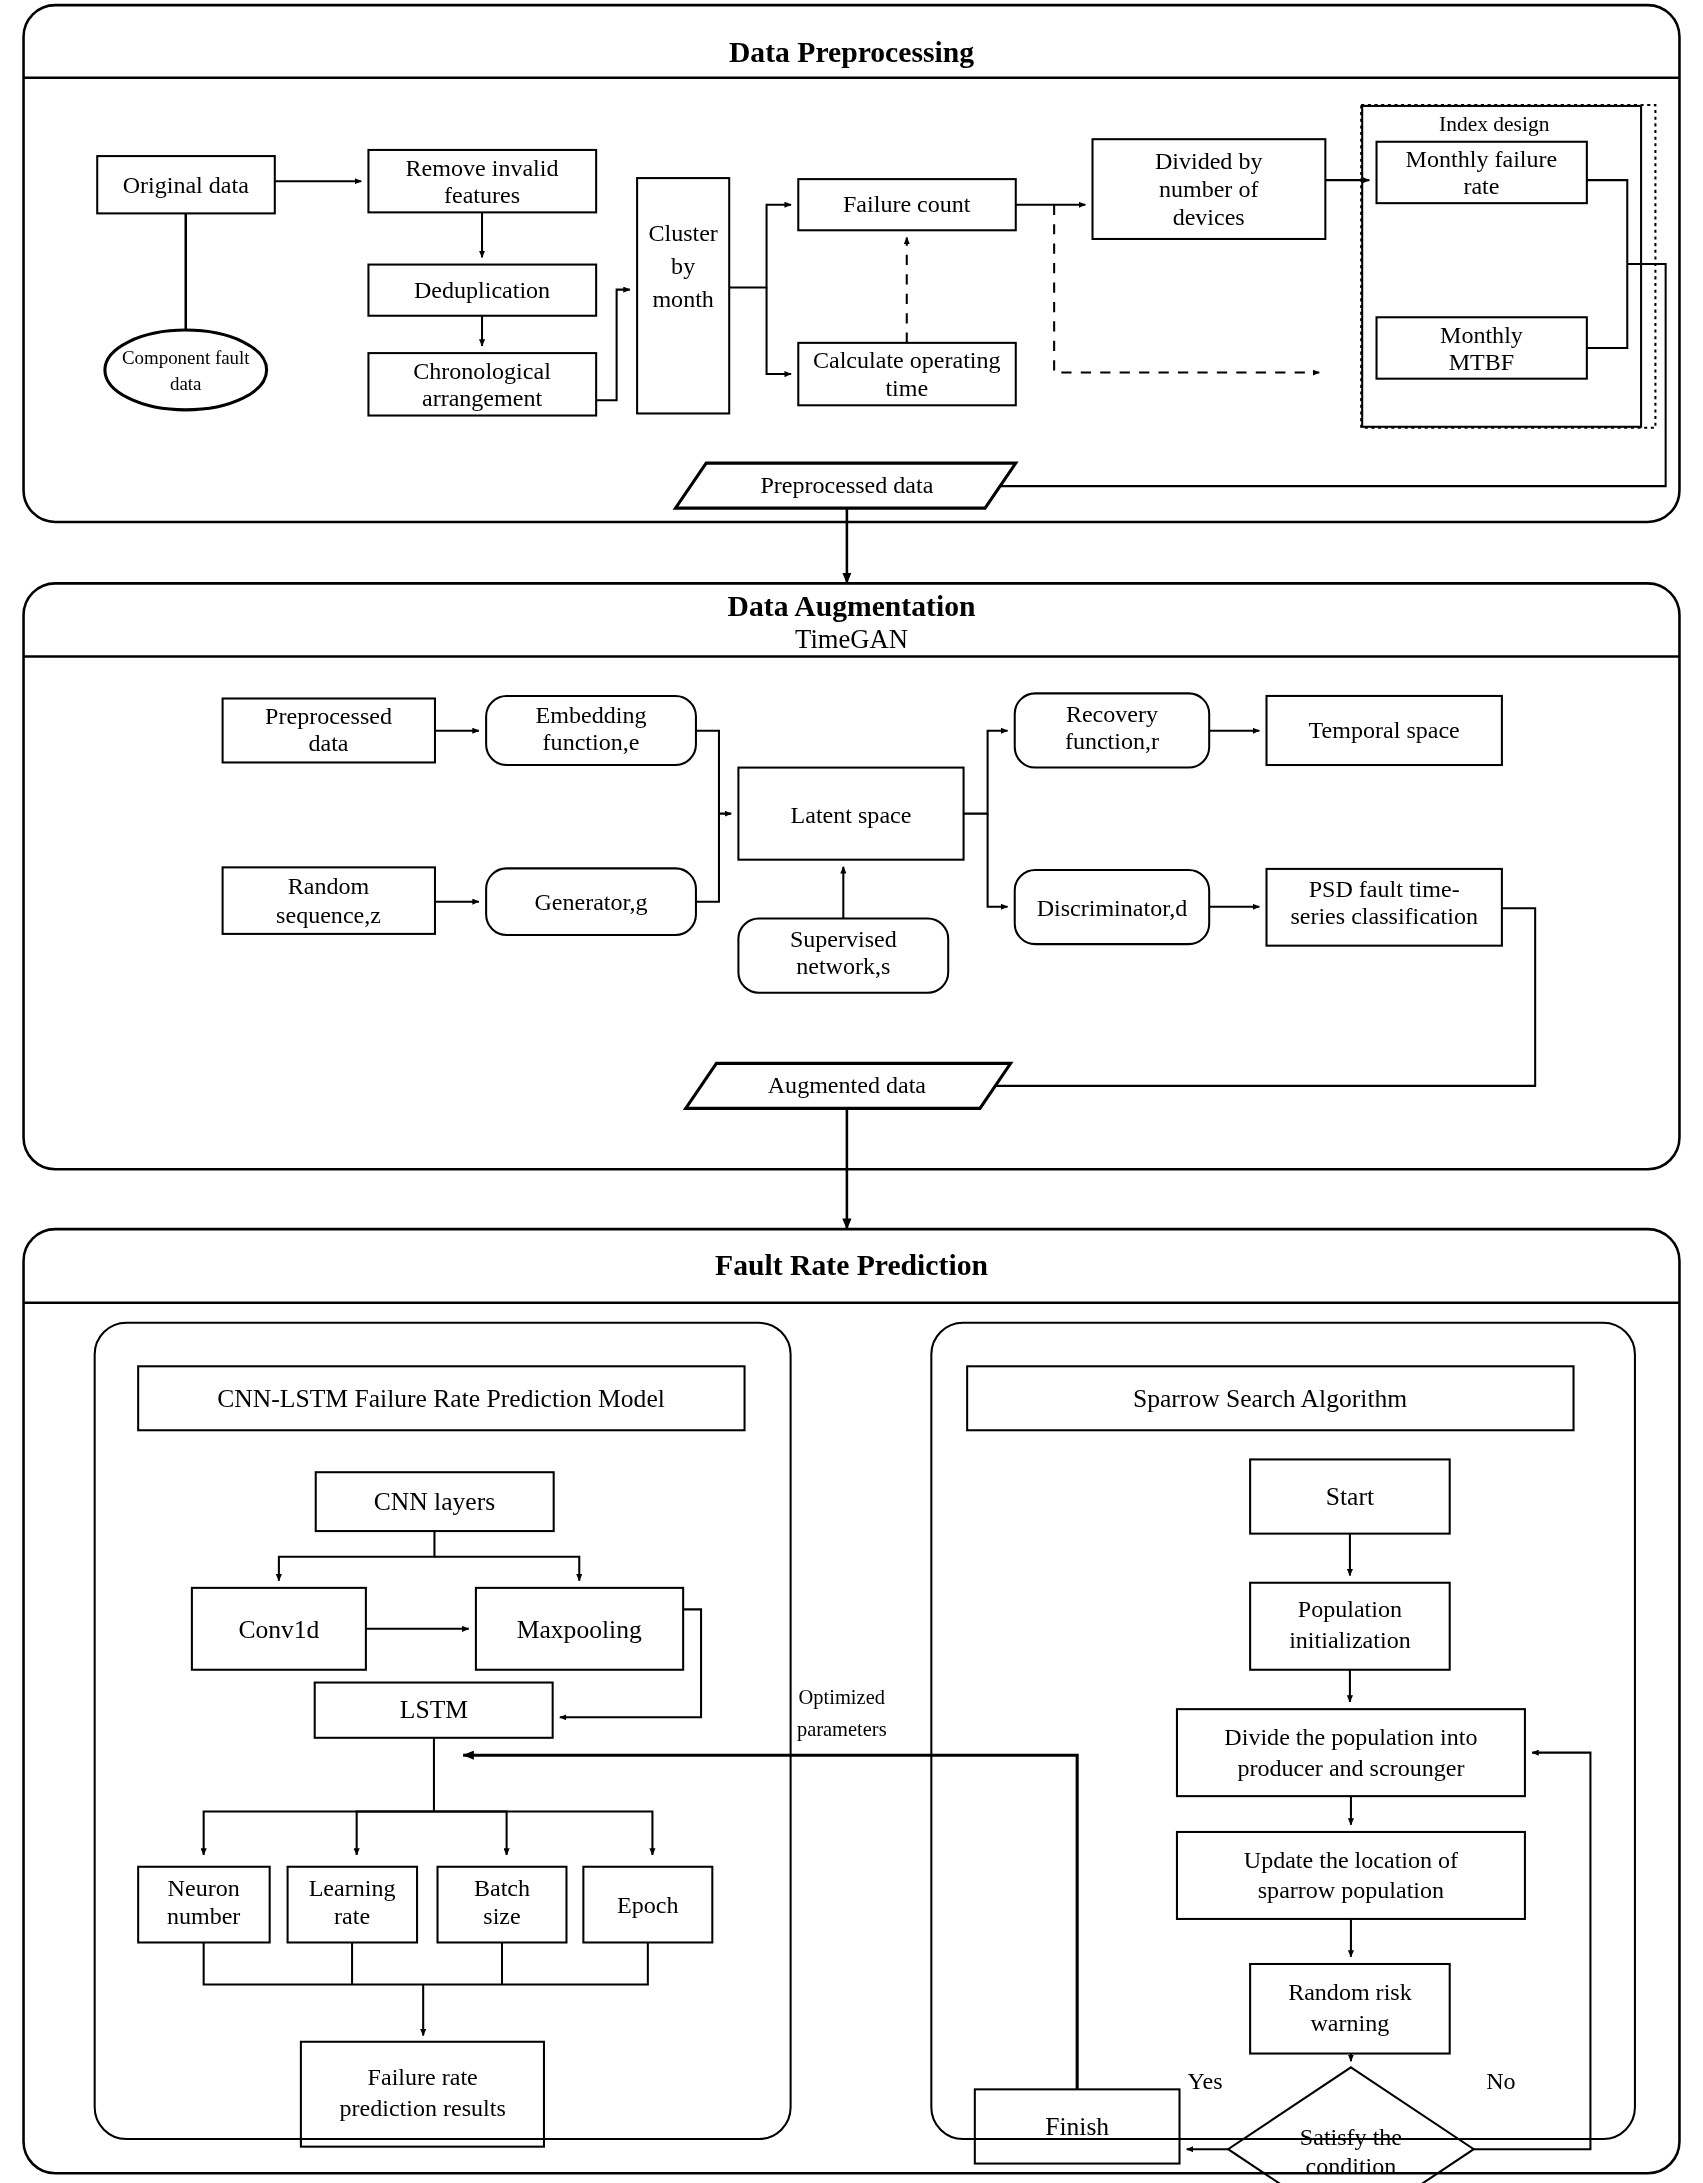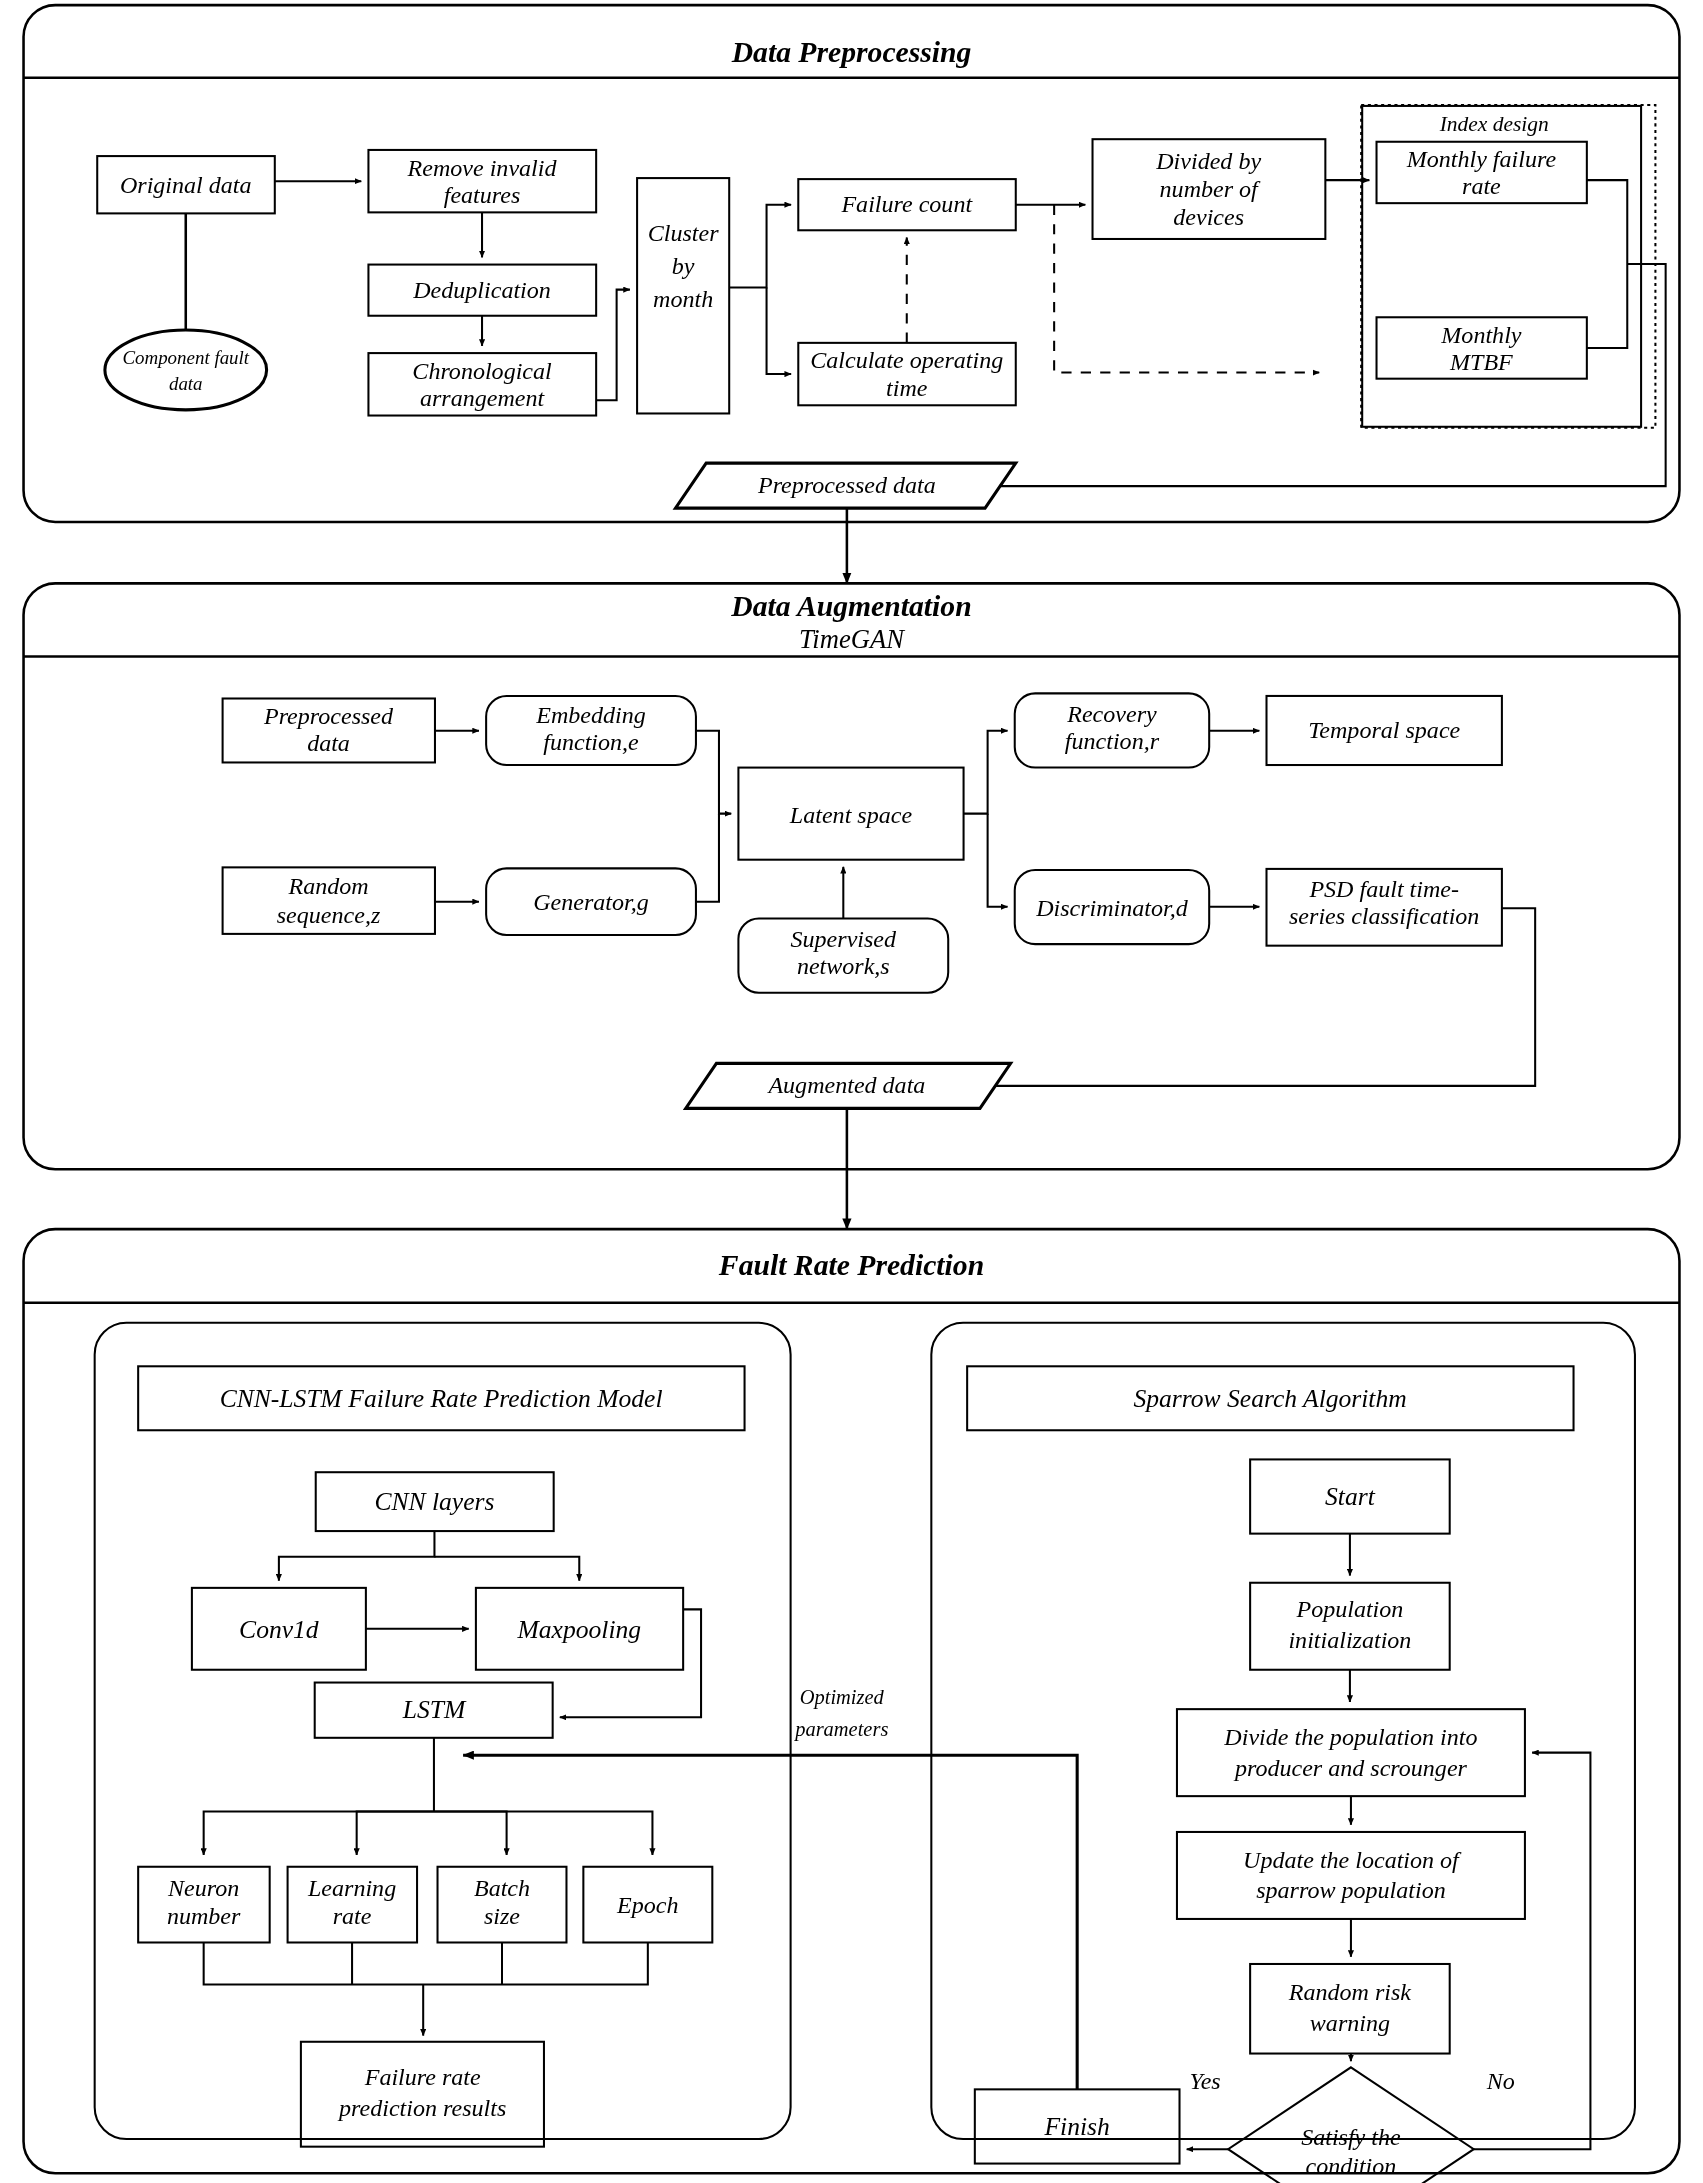--- a/index.html
+++ b/index.html
@@ -1,17 +1,17 @@
 <!DOCTYPE html>
 <html style="font-size:8.2px"><head>
 <meta charset="utf-8">
 <style>
   html,body{margin:0;padding:0;background:#ffffff;}
   body{font-family:"Liberation Serif","DejaVu Serif",serif;}
-  #root{position:relative;width:1703px;height:2183px;background:#fff;font-style:italic;}
+  #root{position:relative;width:1703px;height:2183px;background:#fff;}
   svg{display:block;}
   .nd{font-family:"Liberation Serif","DejaVu Serif",serif;fill:#000;}
 </style>
 </head>
 <body>
 
 <div id="root">
 <svg width="1703" height="2183" viewBox="0 0 3328 4266" xmlns="http://www.w3.org/2000/svg">
   <defs>
     <marker id="ah" markerWidth="14" markerHeight="12" refX="13" refY="6" orient="auto" markerUnits="userSpaceOnUse">

